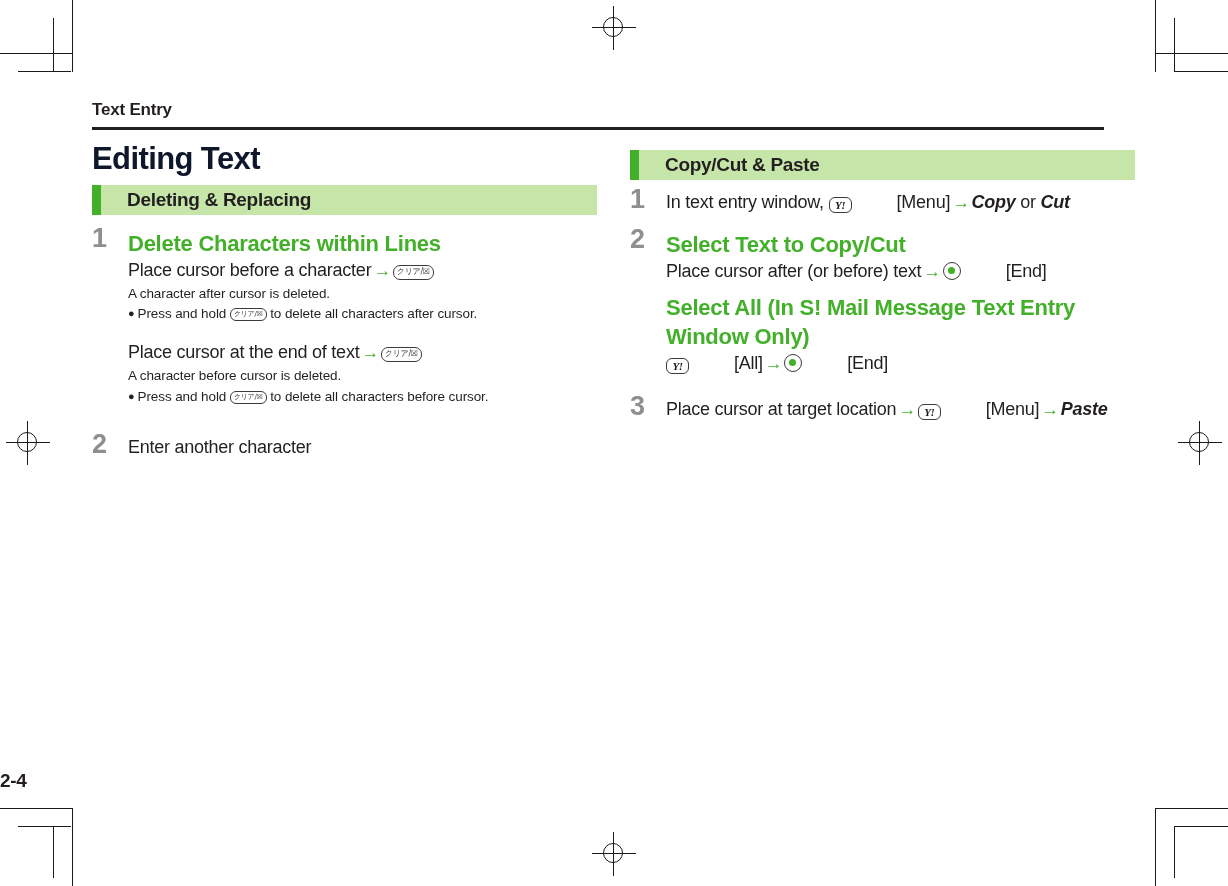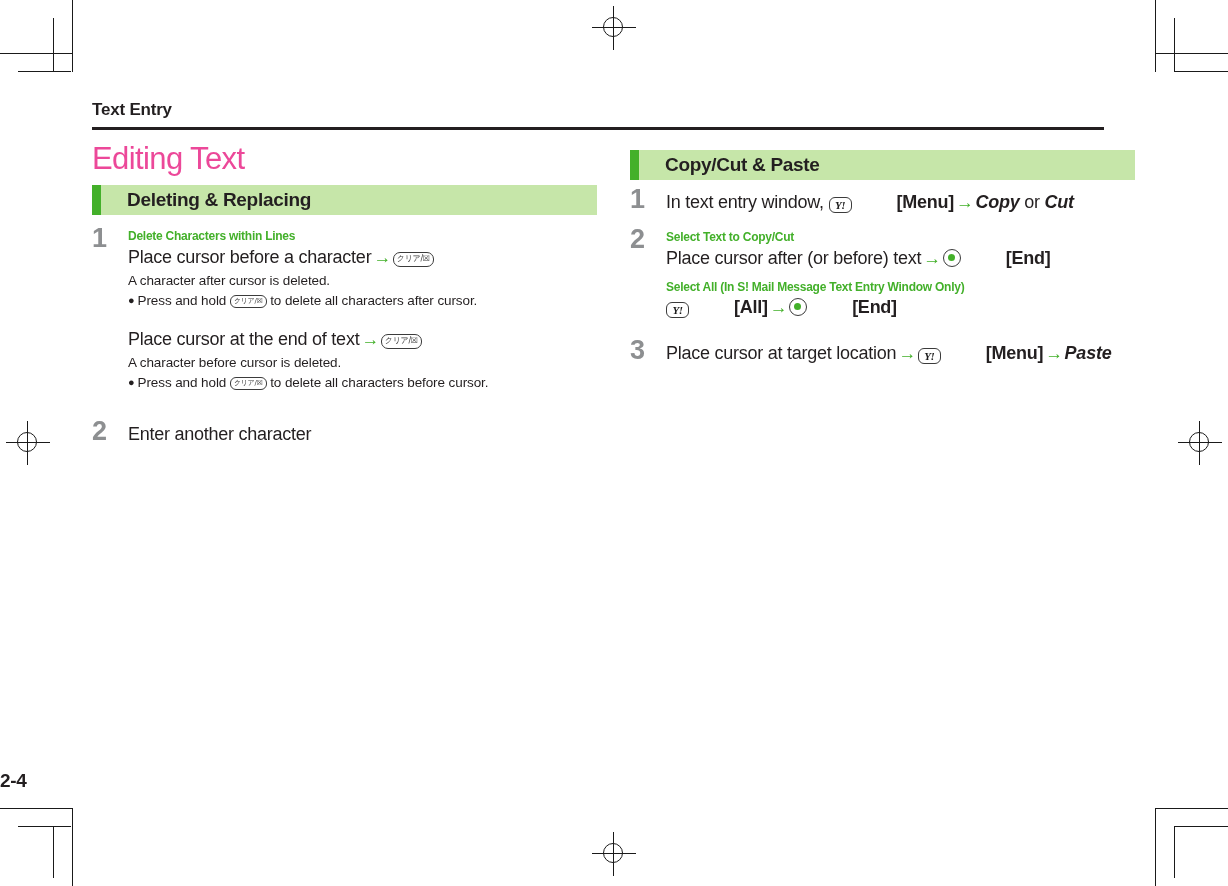--- a/index.html
+++ b/index.html
@@ -82,22 +82,22 @@
   .col {
     position: absolute;
     top: 143px;
     width: 505px;
   }
   .col-left  { left: 92px; }
   .col-right { left: 630px; }
 
   .chapter-title {
     font-size: 31px;
-    font-weight: normal;
-    color: #ec4899;
+    font-weight: bold;
+    color: #0f172a;
     letter-spacing: -0.6px;
     line-height: 1.0;
     margin: 0 0 11px 0;
   }
 
   .band {
     position: relative;
     background: #c6e6a9;
     height: 30px;
     display: flex;
@@ -130,21 +130,21 @@
     left: 0;
     top: -4px;
     font-size: 27px;
     font-weight: bold;
     color: #8d8f91;
     line-height: 1;
     width: 26px;
     text-align: left;
   }
   .step-head {
-    font-size: 12px;
+    font-size: 22px;
     font-weight: bold;
     color: #43b02a;
     line-height: 1.32;
     letter-spacing: -0.25px;
   }
   .step-body {
     font-size: 18px;
     line-height: 1.44;
     color: #231f20;
     letter-spacing: -0.25px;
@@ -157,21 +157,21 @@
   }
   .step-note .dot {
     font-size: 11px;
     vertical-align: 1px;
     margin-right: 3px;
   }
   .gap { height: 16px; }
   .gap-sm { height: 8px; }
   .gap-lg { height: 24px; }
 
-  .bold { font-weight: bold; padding-left: 45px; }
+  .bold { font-weight: normal; padding-left: 45px; }
   .bolditalic { font-weight: bold; font-style: italic; }
   .arrow {
     color: #43b02a;
     font-weight: bold;
     font-size: 0.98em;
     padding: 0 2px;
   }
 
   
   .key-clear {

